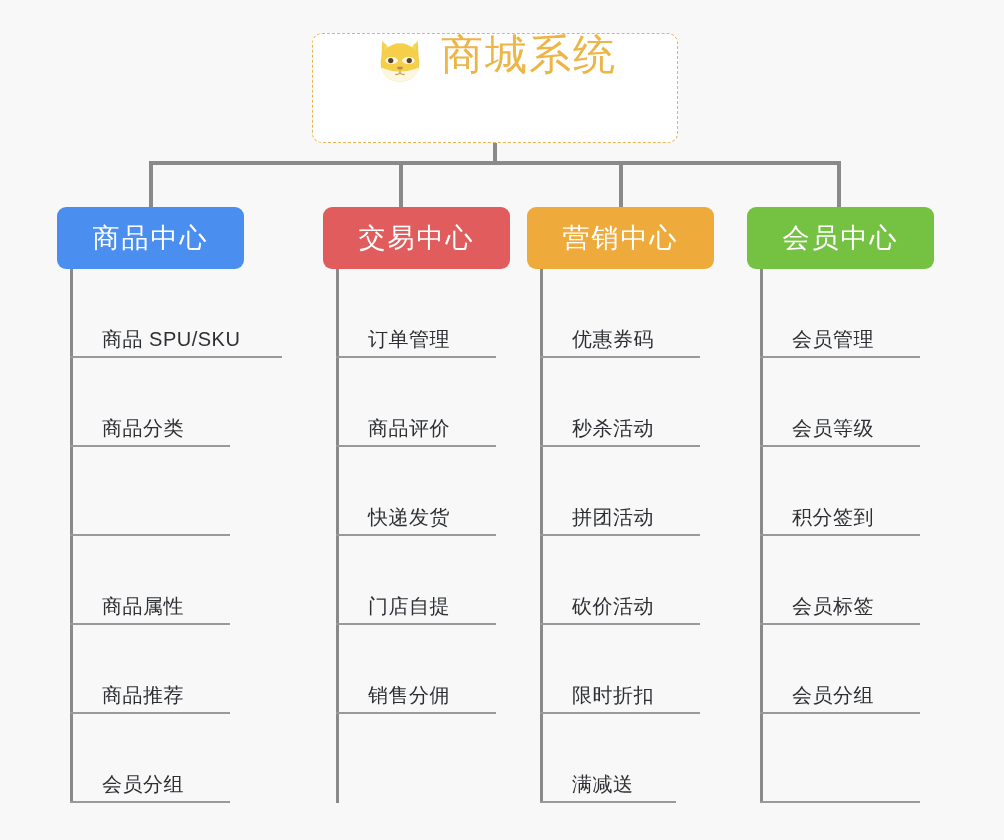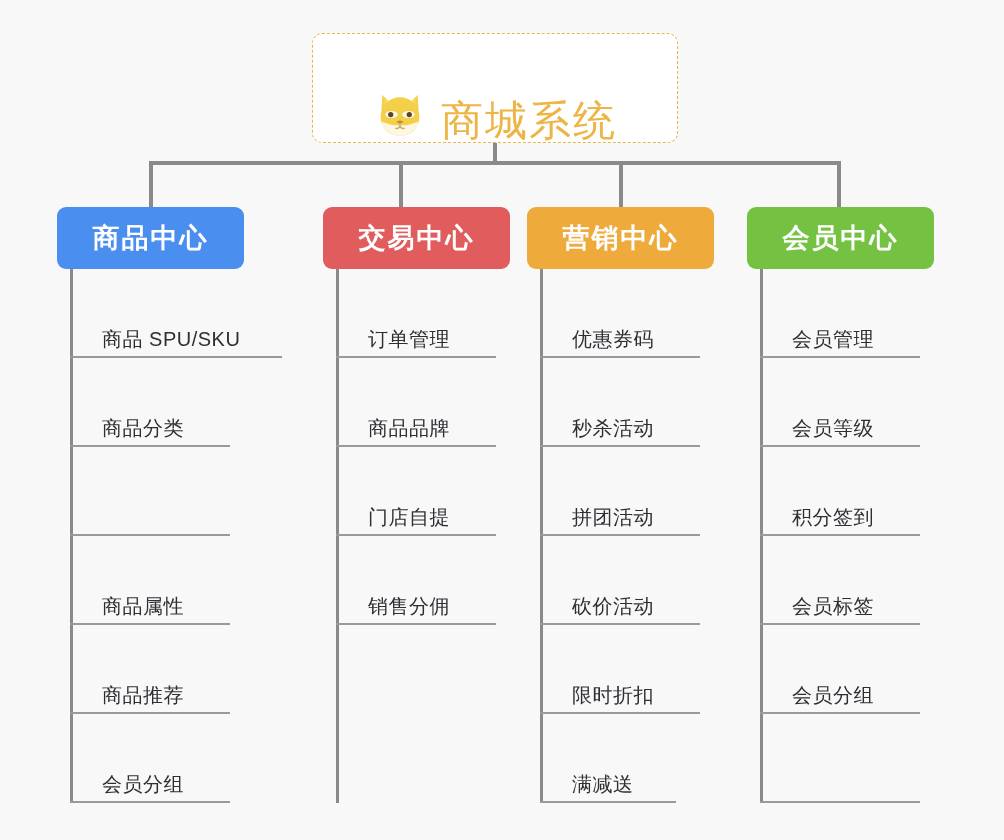--- a/index.html
+++ b/index.html
@@ -25,21 +25,21 @@
     position: absolute;
     left: 312px;
     top: 33px;
     width: 366px;
     height: 110px;
     background: #ffffff;
     border: 1px dashed #e9b44c;
     border-radius: 10px;
     box-sizing: border-box;
     display: flex;
-    align-items: flex-end;
+    align-items: flex-start;
     justify-content: center;
     gap: 14px;
   }
   .root-emoji {
     width: 54px;
     height: 54px;
     flex: 0 0 auto;
     display: block;
   }
   .root-title {
@@ -85,21 +85,20 @@
     align-items: center;
     justify-content: center;
     box-sizing: border-box;
   }
   .cat-label {
     font-size: 27px;
     color: #ffffff;
     letter-spacing: 2px;
     line-height: 1;
     white-space: nowrap;
-    font-weight: bold;
   }
 
   
   .leaf-list {
     position: relative;
     margin-top: 0;
     padding-left: 15px;
   }
   .leaf-spine {
     position: absolute;
@@ -200,21 +199,25 @@
           <div class="cat-label">交易中心</div>
         </div>
         <div class="leaf-list">
           <div class="leaf-spine" style="height: 534px;"></div>
           <div class="leaf-item">
             <div class="leaf-underline" style="width: 160px;"></div>
             <div class="leaf-label">订单管理</div>
           </div>
           <div class="leaf-item">
             <div class="leaf-underline" style="width: 160px;"></div>
-            <div class="leaf-label">商品品牌</div>
+            <div class="leaf-label">商品评价</div>
+          </div>
+          <div class="leaf-item">
+            <div class="leaf-underline" style="width: 160px;"></div>
+            <div class="leaf-label">快递发货</div>
           </div>
           <div class="leaf-item">
             <div class="leaf-underline" style="width: 160px;"></div>
             <div class="leaf-label">门店自提</div>
           </div>
           <div class="leaf-item">
             <div class="leaf-underline" style="width: 160px;"></div>
             <div class="leaf-label">销售分佣</div>
           </div>
         </div>

